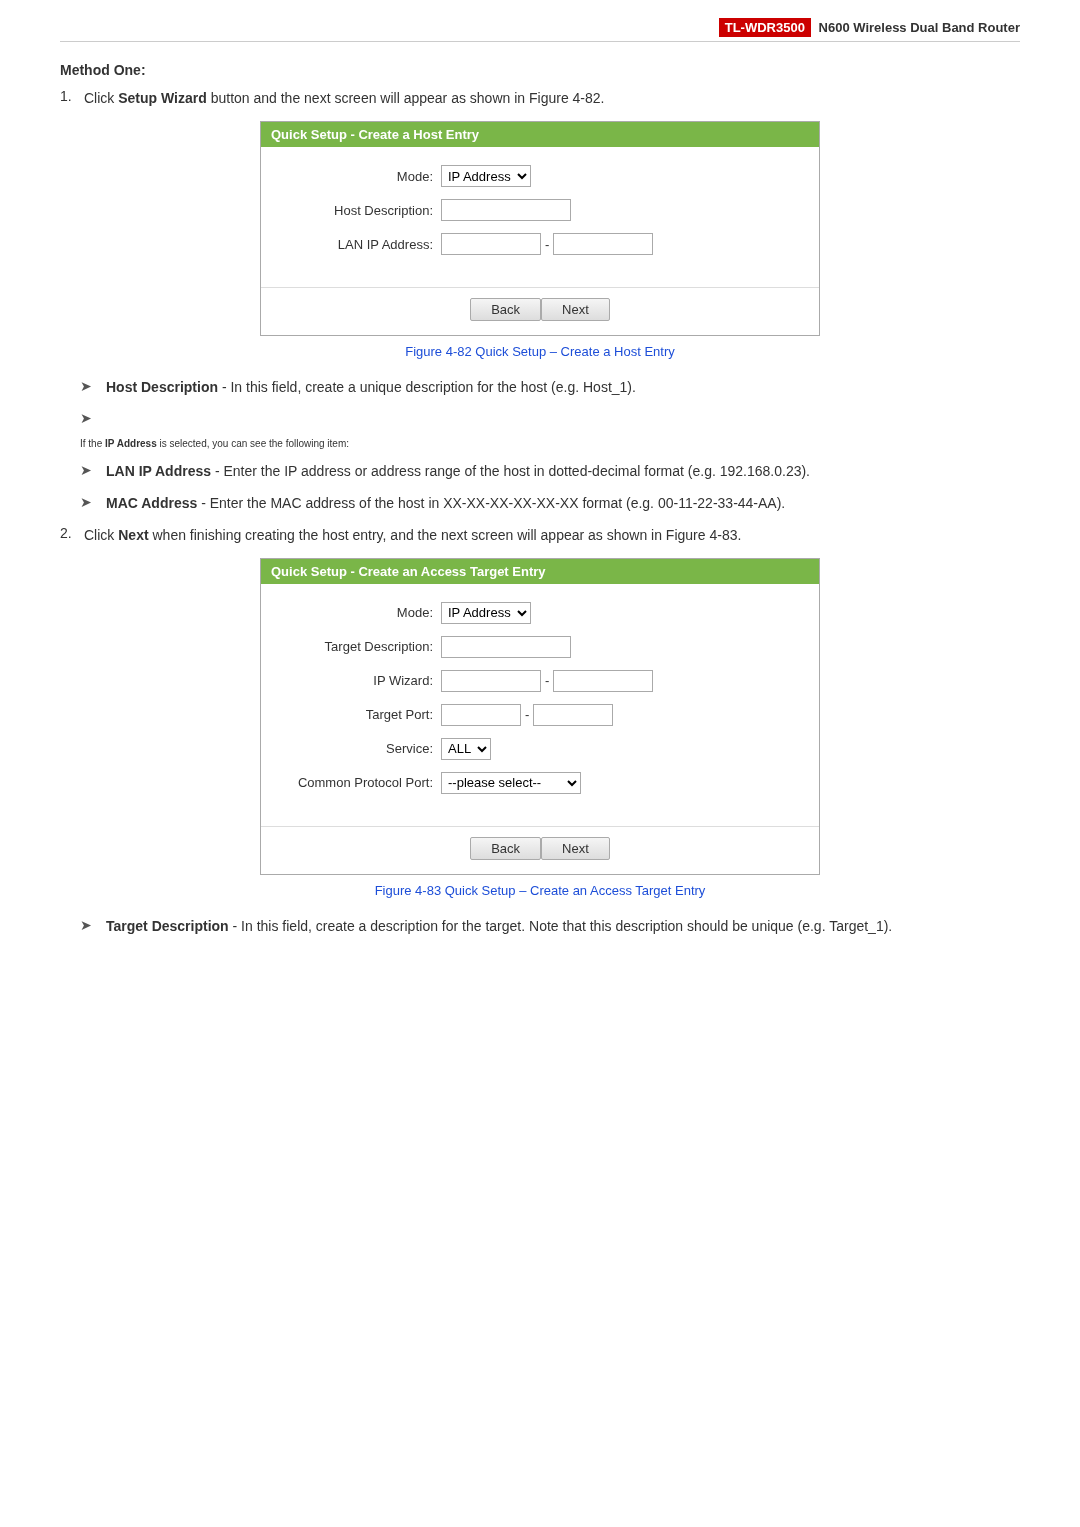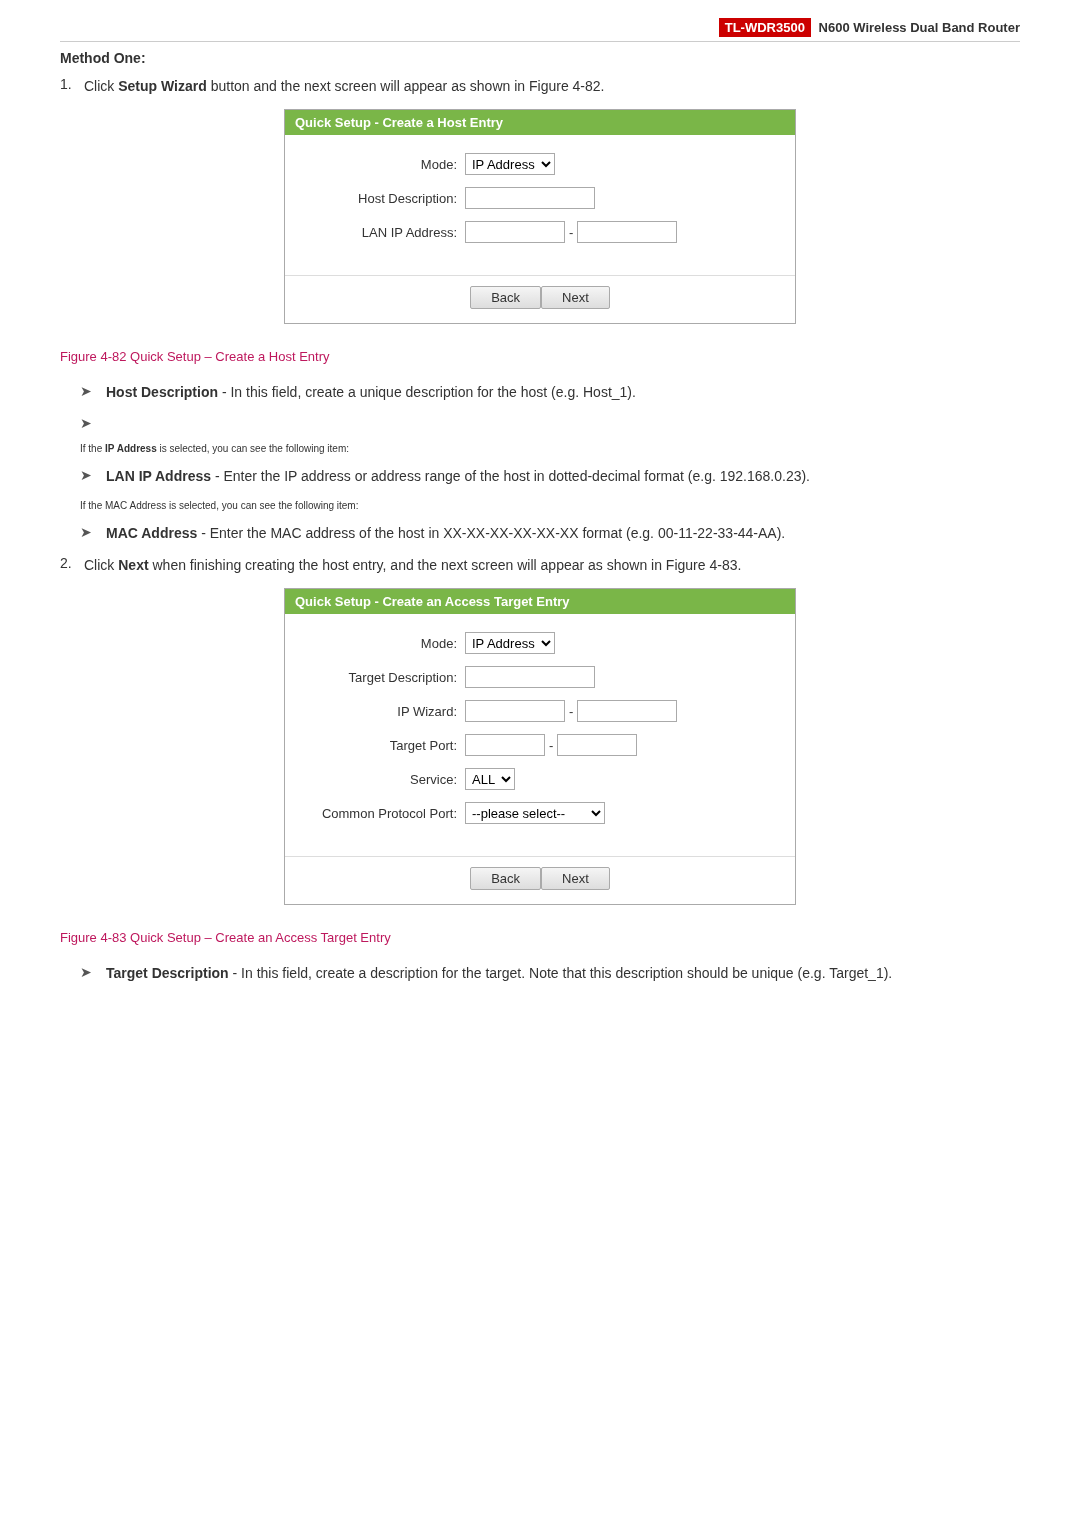--- a/index.html
+++ b/index.html
@@ -15,21 +15,21 @@
     .page-wrapper {
       width: 1080px;
       min-height: 1527px;
       padding: 20px 60px 40px 60px;
       position: relative;
     }
     .header-bar {
       text-align: right;
       border-bottom: 1px solid #ccc;
       padding-bottom: 6px;
-      margin-bottom: 8px;
+      margin-bottom: 20px;
       font-size: 13px;
     }
     .header-bar .model {
       background-color: #c00;
       color: #fff;
       padding: 2px 6px;
       font-weight: bold;
       margin-right: 4px;
     }
     .header-bar .title {
@@ -56,22 +56,22 @@
     }
     .step-text {
       font-size: 14px;
       line-height: 1.5;
     }
     .step-text b { font-weight: bold; }
 
     
     .panel {
       border: 1px solid #aaa;
-      margin: 12px auto 25px auto;
-      width: 512px;
+      margin: 12px auto 8px auto;
+      width: 560px;
       background: #fff;
     }
     .panel-header {
       background-color: #7ab648;
       color: #fff;
       font-weight: bold;
       font-size: 13px;
       padding: 5px 10px;
     }
     .panel-body {
@@ -125,22 +125,23 @@
       background: linear-gradient(to bottom, #f5f5f5, #ddd);
       border: 1px solid #aaa;
       padding: 3px 20px;
       font-size: 13px;
       cursor: pointer;
       color: #333;
       border-radius: 2px;
     }
 
     .figure-caption {
-      font-size: 13px;
-      color: #be185d;
+      text-align: center;
+      font-size: 13px;
+      color: #1d4ed8;
       margin: 6px 0 14px 0;
     }
     .bullet-item {
       display: flex;
       align-items: flex-start;
       margin-bottom: 10px;
       padding-left: 20px;
     }
     .bullet-arrow {
       color: #555;
@@ -243,23 +244,20 @@
     <span>If the </span><b>IP Address</b><span> is selected, you can see the following item:</span>
   </div>
 
   <div class="bullet-item">
     <span class="bullet-arrow">➤</span>
     <span class="bullet-content">
       <b>LAN IP Address</b><span> - Enter the IP address or address range of the host in dotted-decimal format (e.g. 192.168.0.23).</span>
     </span>
   </div>
 
-  <div class="if-note">
-    <span>If the MAC Address is selected, you can see the following item:</span>
-  </div>
 
   <div class="bullet-item">
     <span class="bullet-arrow">➤</span>
     <span class="bullet-content">
       <b>MAC Address</b><span> - Enter the MAC address of the host in XX-XX-XX-XX-XX-XX format (e.g. 00-11-22-33-44-AA).</span>
     </span>
   </div>
 
   <div class="step-block">
     <div class="step-intro">

